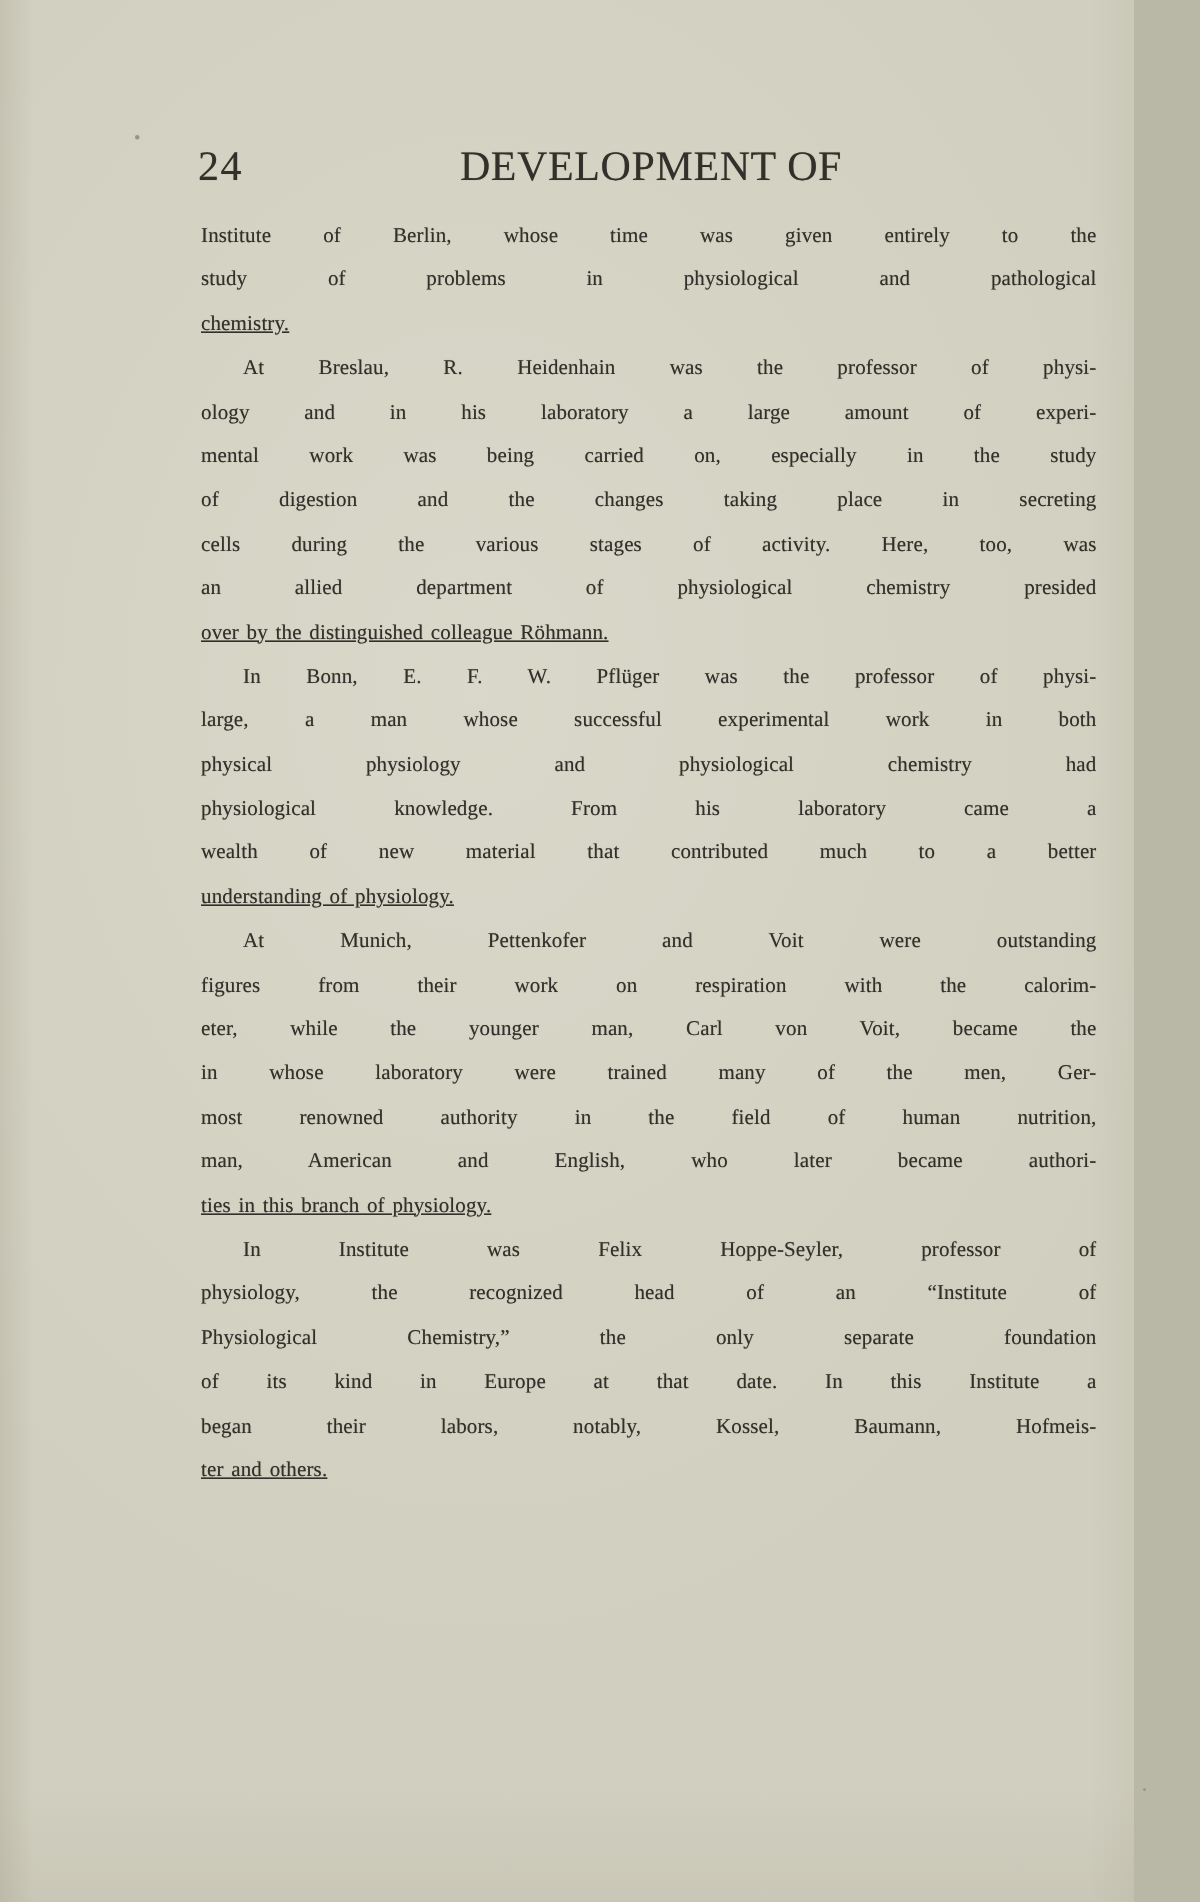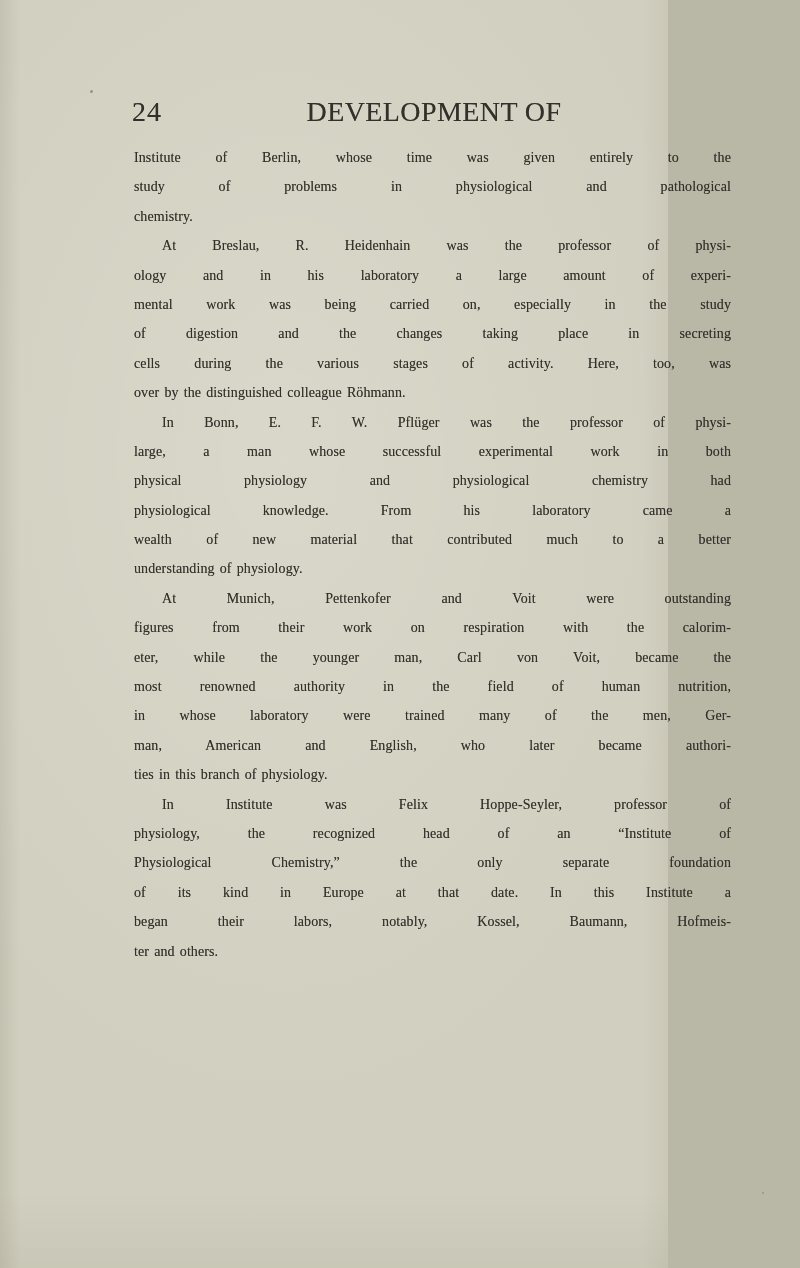--- a/index.html
+++ b/index.html
@@ -5,21 +5,21 @@
   html, body {
     margin: 0;
     padding: 0;
     width: 800px;
     height: 1268px;
     overflow: hidden;
     background: #b9b7a6;
   }
   .page {
     position: relative;
-    width: 668px;
+    width: 756px;
     height: 1268px;
     background:
       radial-gradient(140% 110% at 42% 36%, rgba(255,255,250,0.18) 0%, rgba(255,255,250,0) 48%),
       radial-gradient(150% 130% at 50% 52%, rgba(0,0,0,0) 58%, rgba(66,62,42,0.12) 100%),
       linear-gradient(90deg, rgba(72,66,46,0.10) 0%, rgba(72,66,46,0) 3%),
       linear-gradient(270deg, rgba(72,66,46,0.05) 0%, rgba(72,66,46,0) 4%),
       linear-gradient(0deg, rgba(72,66,46,0.06) 0%, rgba(72,66,46,0) 6%),
       var(--paper, #d1cfbf);
     font-family: "Liberation Serif", "DejaVu Serif", serif;
     color: var(--ink, #32302a);
@@ -58,20 +58,21 @@
   .line {
     height: 29.4px;
     line-height: 29.4px;
     overflow: hidden;
     text-align: justify;
     text-align-last: justify;
     white-space: normal;
   }
   .line.last {
     text-align-last: left;
+    text-decoration: underline;
   }
   .para.indent .line:first-child {
     text-indent: 28px;
   }
   .speck {
     position: absolute;
     border-radius: 50%;
     background: rgba(80,76,58,0.45);
   }
   .speck.s1 { left: 90px; top: 90px; width: 3px; height: 3px; }
@@ -96,36 +97,37 @@
         <div class="line">Institute of Berlin, whose time was given entirely to the</div>
         <div class="line">study of problems in physiological and pathological</div>
         <div class="line last">chemistry.</div>
       </div>
       <div class="para indent">
         <div class="line">At Breslau, R. Heidenhain was the professor of physi-</div>
         <div class="line">ology and in his laboratory a large amount of experi-</div>
         <div class="line">mental work was being carried on, especially in the study</div>
         <div class="line">of digestion and the changes taking place in secreting</div>
         <div class="line">cells during the various stages of activity. Here, too, was</div>
+        <div class="line">an allied department of physiological chemistry presided</div>
         <div class="line last">over by the distinguished colleague Röhmann.</div>
       </div>
       <div class="para indent">
         <div class="line">In Bonn, E. F. W. Pflüger was the professor of physi-</div>
         <div class="line">large, a man whose successful experimental work in both</div>
         <div class="line">physical physiology and physiological chemistry had</div>
         <div class="line">physiological knowledge. From his laboratory came a</div>
         <div class="line">wealth of new material that contributed much to a better</div>
         <div class="line last">understanding of physiology.</div>
       </div>
       <div class="para indent">
         <div class="line">At Munich, Pettenkofer and Voit were outstanding</div>
         <div class="line">figures from their work on respiration with the calorim-</div>
         <div class="line">eter, while the younger man, Carl von Voit, became the</div>
+        <div class="line">in whose laboratory were trained many of the men, Ger-</div>
         <div class="line">most renowned authority in the field of human nutrition,</div>
-        <div class="line">in whose laboratory were trained many of the men, Ger-</div>
         <div class="line">man, American and English, who later became authori-</div>
         <div class="line last">ties in this branch of physiology.</div>
       </div>
       <div class="para indent">
         <div class="line">In Institute was Felix Hoppe-Seyler, professor of</div>
         <div class="line">physiology, the recognized head of an “Institute of</div>
         <div class="line">Physiological Chemistry,” the only separate foundation</div>
         <div class="line">of its kind in Europe at that date. In this Institute a</div>
         <div class="line">began their labors, notably, Kossel, Baumann, Hofmeis-</div>
         <div class="line last">ter and others.</div>

